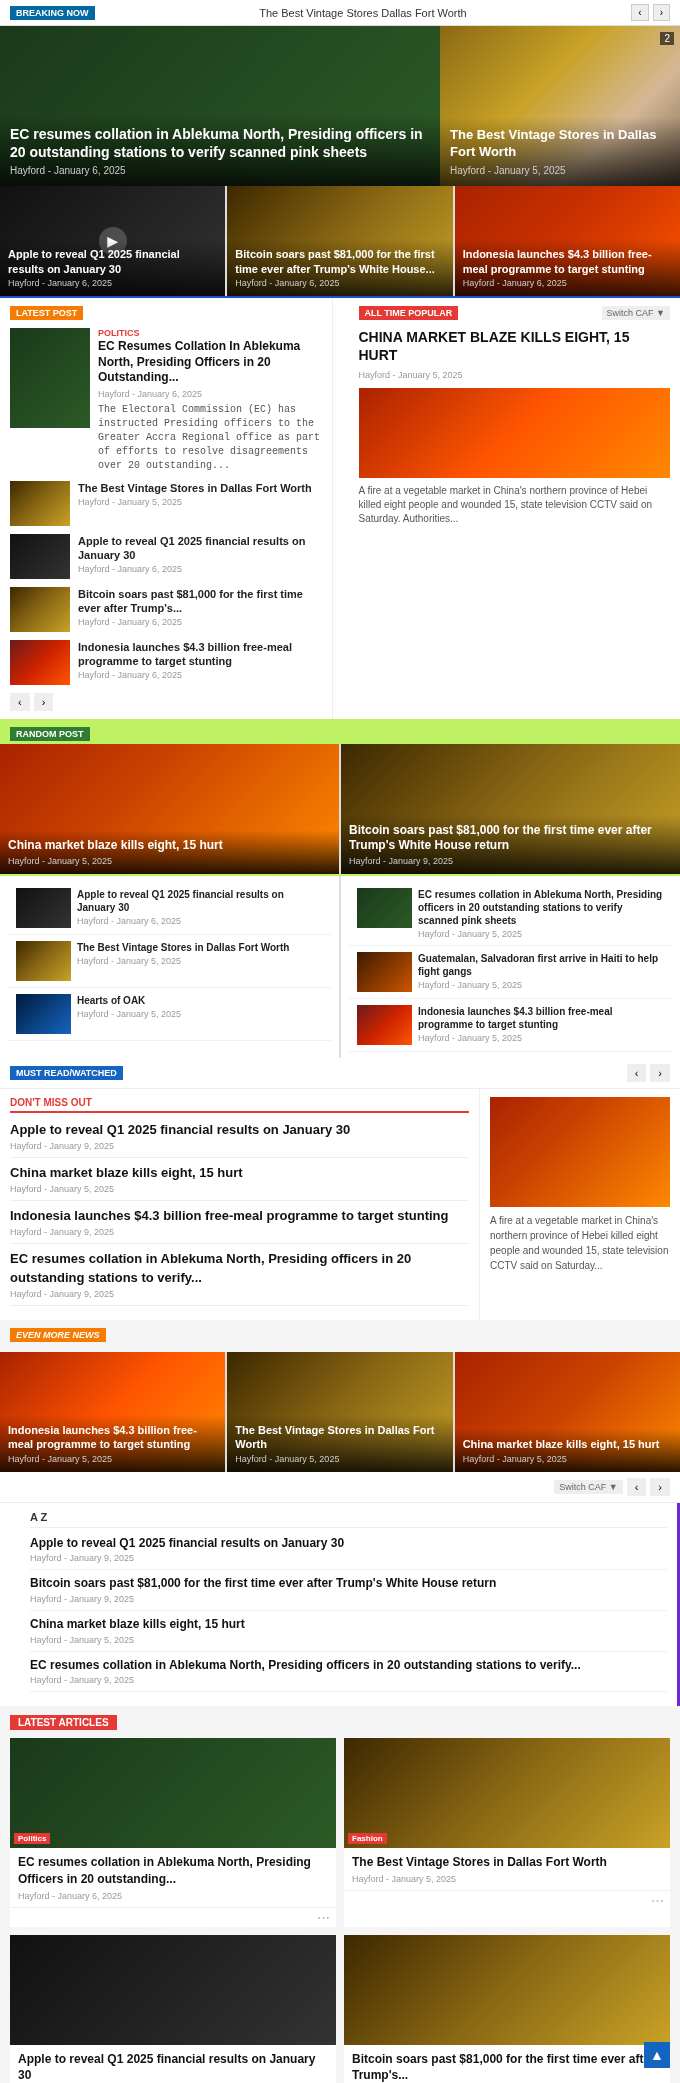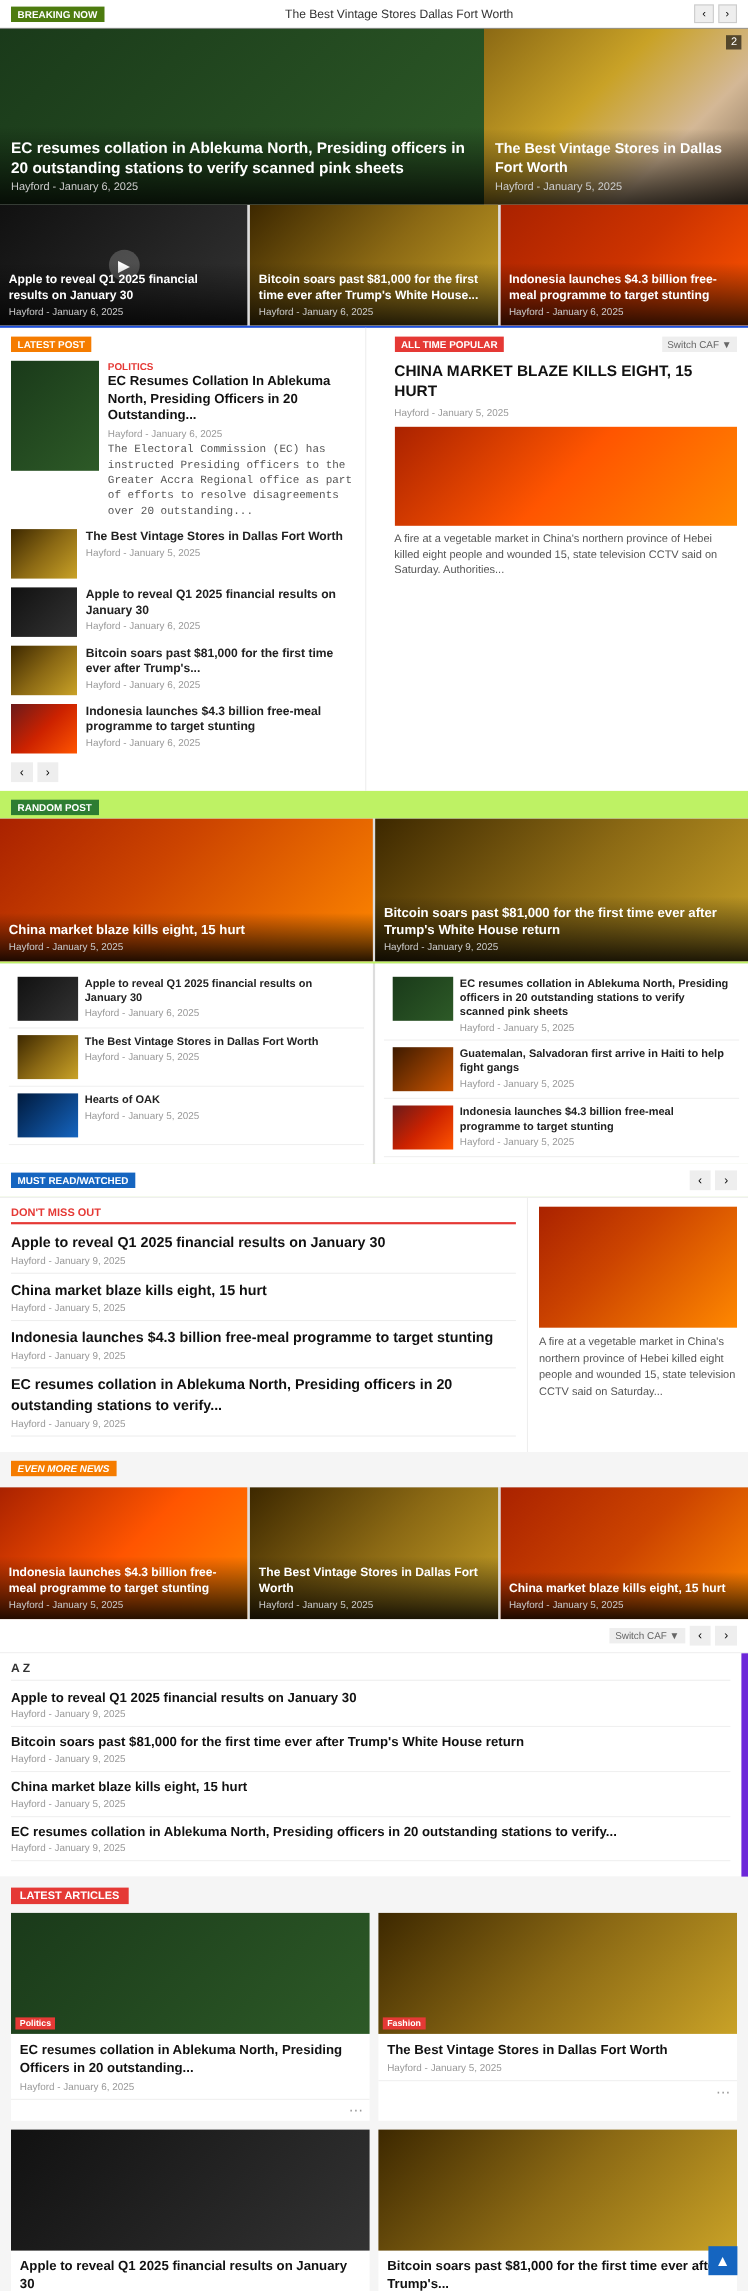--- a/index.html
+++ b/index.html
@@ -1,20 +1,20 @@
 <!DOCTYPE html>
 <html><head>
   <meta charset="utf-8">
   <style>
     * { box-sizing: border-box; margin: 0; padding: 0; }
     body { font-family: Arial, sans-serif; background: #f5f5f5; color: #222; font-size: 13px; width: 680px; }
 
     
     .header { background: #fff; border-bottom: 1px solid #ddd; padding: 4px 10px; display: flex; align-items: center; gap: 10px; }
-    .breaking-badge { background: #4d7c0f; color: #fff; font-size: 9px; font-weight: bold; padding: 2px 6px; text-transform: uppercase; white-space: nowrap; }
+    .breaking-badge { background: #0369a1; color: #fff; font-size: 9px; font-weight: bold; padding: 2px 6px; text-transform: uppercase; white-space: nowrap; }
     .header-title { font-size: 11px; color: #333; flex: 1; text-align: center; }
     .header-nav { display: flex; gap: 4px; }
     .header-nav-btn { background: #eee; border: 1px solid #ccc; padding: 2px 6px; font-size: 10px; cursor: pointer; }
 
     
     .hero { display: flex; height: 160px; background: #111; position: relative; overflow: hidden; }
     .hero-left { flex: 1; position: relative; overflow: hidden; }
     .hero-left-img { width: 100%; height: 100%; background: linear-gradient(135deg, #2c3e50 0%, #4a6741 50%, #8b7355 100%); }
     .hero-left-overlay { position: absolute; bottom: 0; left: 0; right: 0; background: linear-gradient(transparent, rgba(0,0,0,0.8)); padding: 10px; }
     .hero-left-title { color: #fff; font-size: 14px; font-weight: bold; line-height: 1.3; }
@@ -357,21 +357,21 @@
   <div style="display:flex; align-items:center; gap:4px; padding:6px 10px; background:#fff; border-bottom:1px solid #eee;">
     <div style="flex:1;"></div>
     <span style="font-size:9px; color:#666; background:#eee; padding:2px 5px; cursor:pointer;">Switch CAF ▼</span>
     <button class="pager-btn">‹</button>
     <button class="pager-btn">›</button>
   </div>
 </div>
 
 <div style="display:flex; gap:0; background:#fff;">
 
-  <div style="flex:1; padding:8px 10px; border-right:6px solid #6d28d9;">
+  <div style="flex:1; padding:8px 10px; border-right:3px solid #6d28d9;margin-left:20px;">
     <div style="font-size:11px; font-weight:bold; color:#333; border-bottom:1px solid #eee; padding-bottom:4px; margin-bottom:8px;">A Z</div>
     <div id="az-list">
         <div style="border-bottom: 1px solid rgb(240, 240, 240); padding-bottom: 6px; margin-bottom: 6px;">
     <div style="font-size:12px; font-weight:bold; line-height:1.3; color:#111;">Apple to reveal Q1 2025 financial results on January 30</div>
     <div style="font-size:9px; color:#999; margin-top:2px;">Hayford - January 9, 2025</div>
   </div>
         <div style="border-bottom: 1px solid rgb(240, 240, 240); padding-bottom: 6px; margin-bottom: 6px;">
     <div style="font-size:12px; font-weight:bold; line-height:1.3; color:#111;">Bitcoin soars past $81,000 for the first time ever after Trump's White House return</div>
     <div style="font-size:9px; color:#999; margin-top:2px;">Hayford - January 9, 2025</div>
   </div>

